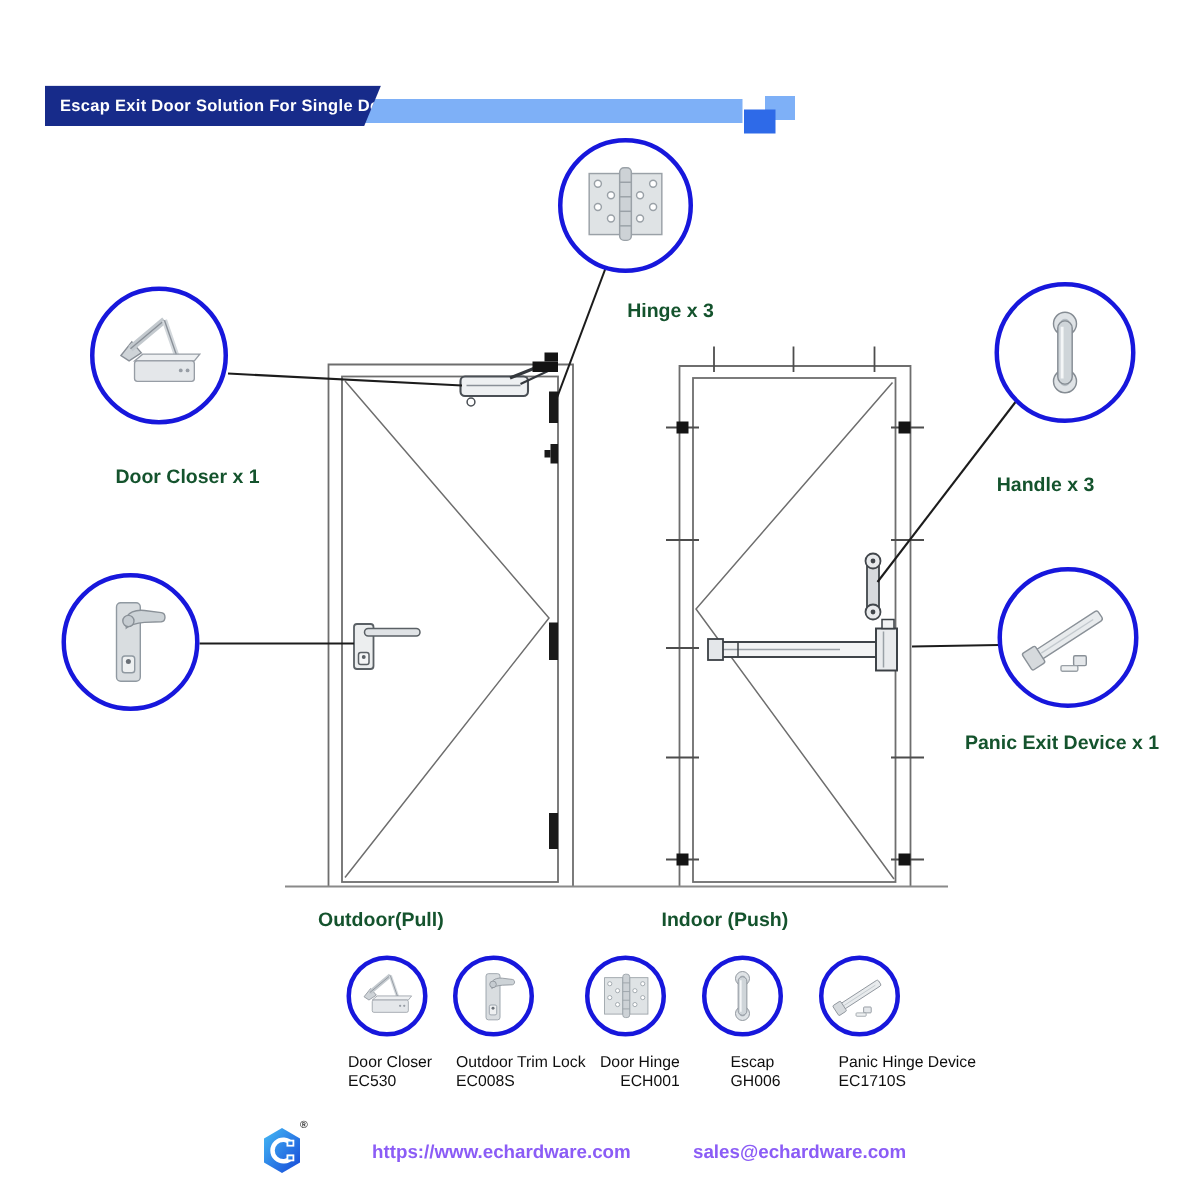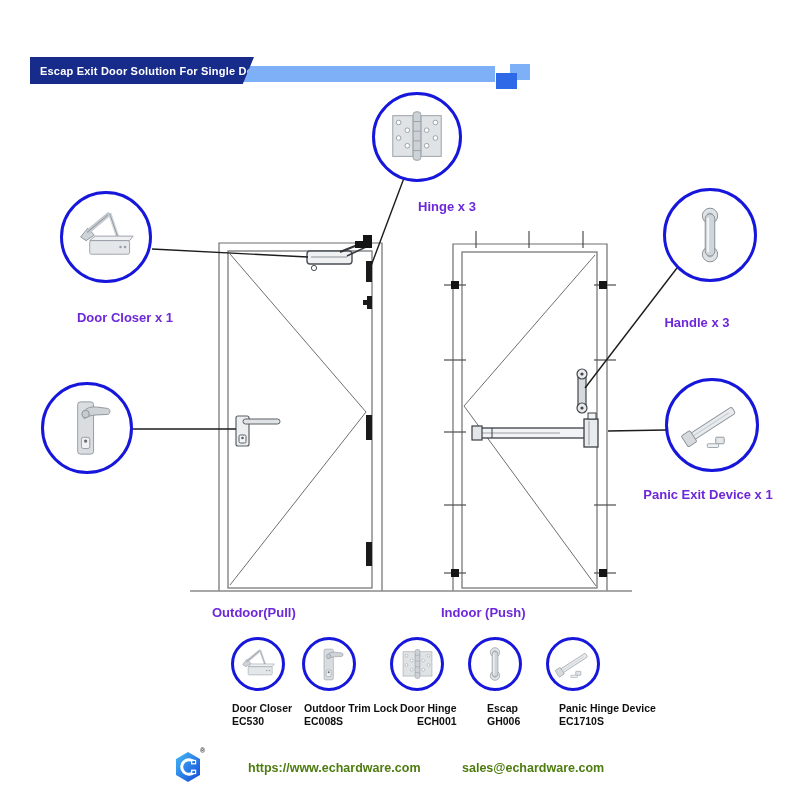--- a/index.html
+++ b/index.html
@@ -13,27 +13,27 @@
               clip-path:polygon(0 0,100% 0,95% 100%,0 100%);
               display:flex;align-items:center;padding-left:10px;box-sizing:border-box;}
   .hdr-banner span{color:#fff;font-weight:bold;font-size:11px;letter-spacing:.2px;white-space:nowrap;}
   
   .diagram{position:absolute;left:0;top:0;width:800px;height:800px;}
   
   .circle{position:absolute;border:3px solid #1717DC;border-radius:50%;background:#fff;
           box-sizing:border-box;display:flex;align-items:center;justify-content:center;}
   .circle.small{border-width:3px;}
   
-  .lbl{position:absolute;font-weight:bold;color:#6d28d9;}
+  .lbl{position:absolute;font-weight:bold;color:#14532d;}
   .lbl.callout{font-size:13px;text-align:center;}
   .lbl.door{font-size:13px;text-align:left;}
-  .prod-lbl{position:absolute;font-weight:bold;font-size:10.5px;line-height:13px;color:#0f0f0f;white-space:nowrap;}
+  .prod-lbl{position:absolute;font-weight:normal;font-size:10.5px;line-height:13px;color:#0f0f0f;white-space:nowrap;}
   .prod-lbl span{display:block;}
   
-  .footer-url{position:absolute;font-weight:bold;font-size:12.5px;color:#4d7c0f;white-space:nowrap;}
+  .footer-url{position:absolute;font-weight:bold;font-size:12.5px;color:#8b5cf6;white-space:nowrap;}
   .logo{position:absolute;left:175px;top:751px;}
   .logo-r{position:absolute;left:200px;top:747px;font-size:7px;font-weight:bold;color:#333;}
   svg{display:block;}
 </style>
 </head>
 <body>
 
 <div class="canvas">
 
   <div class="hdr-bar"></div>

